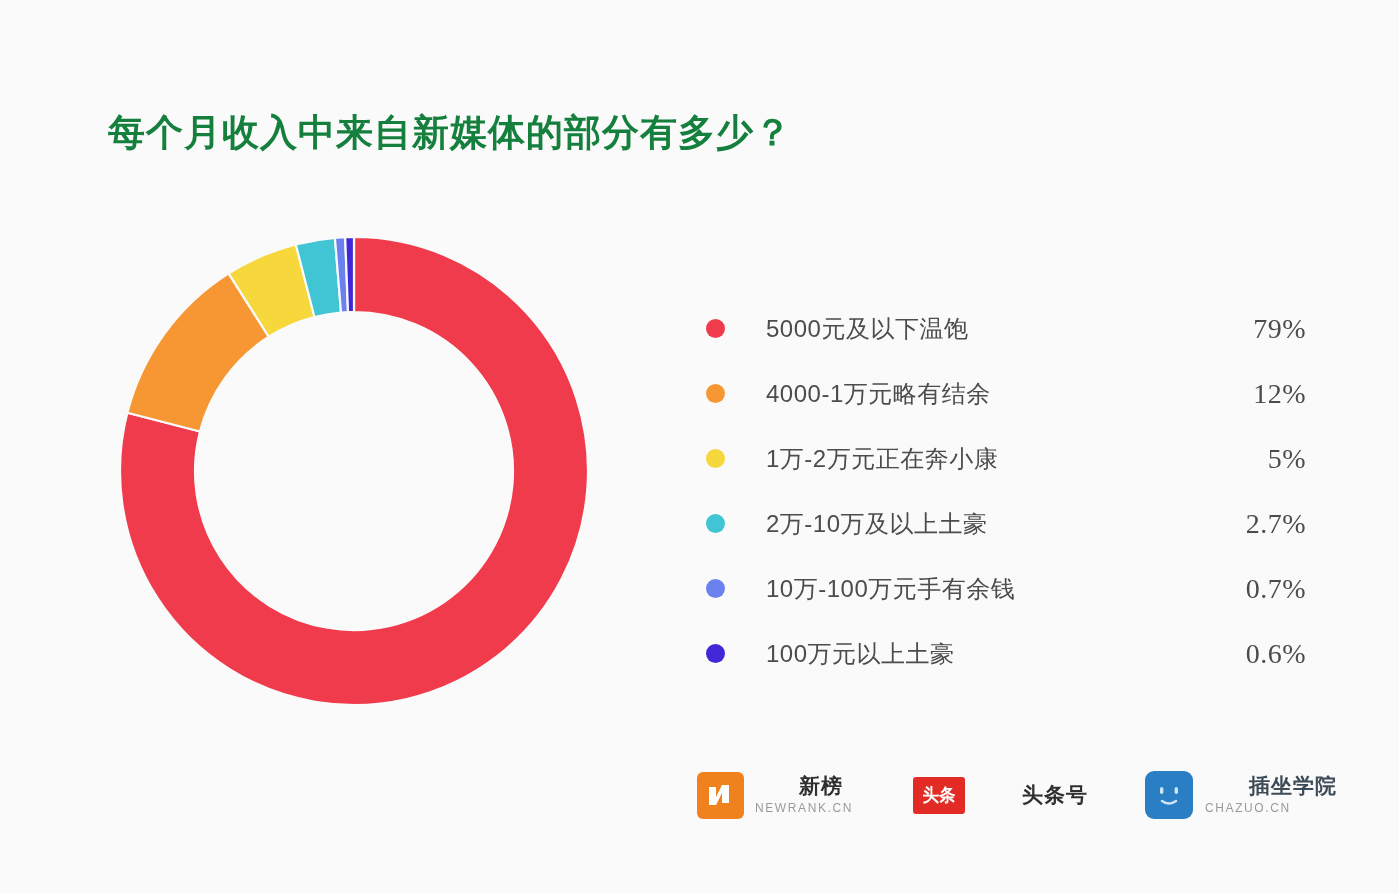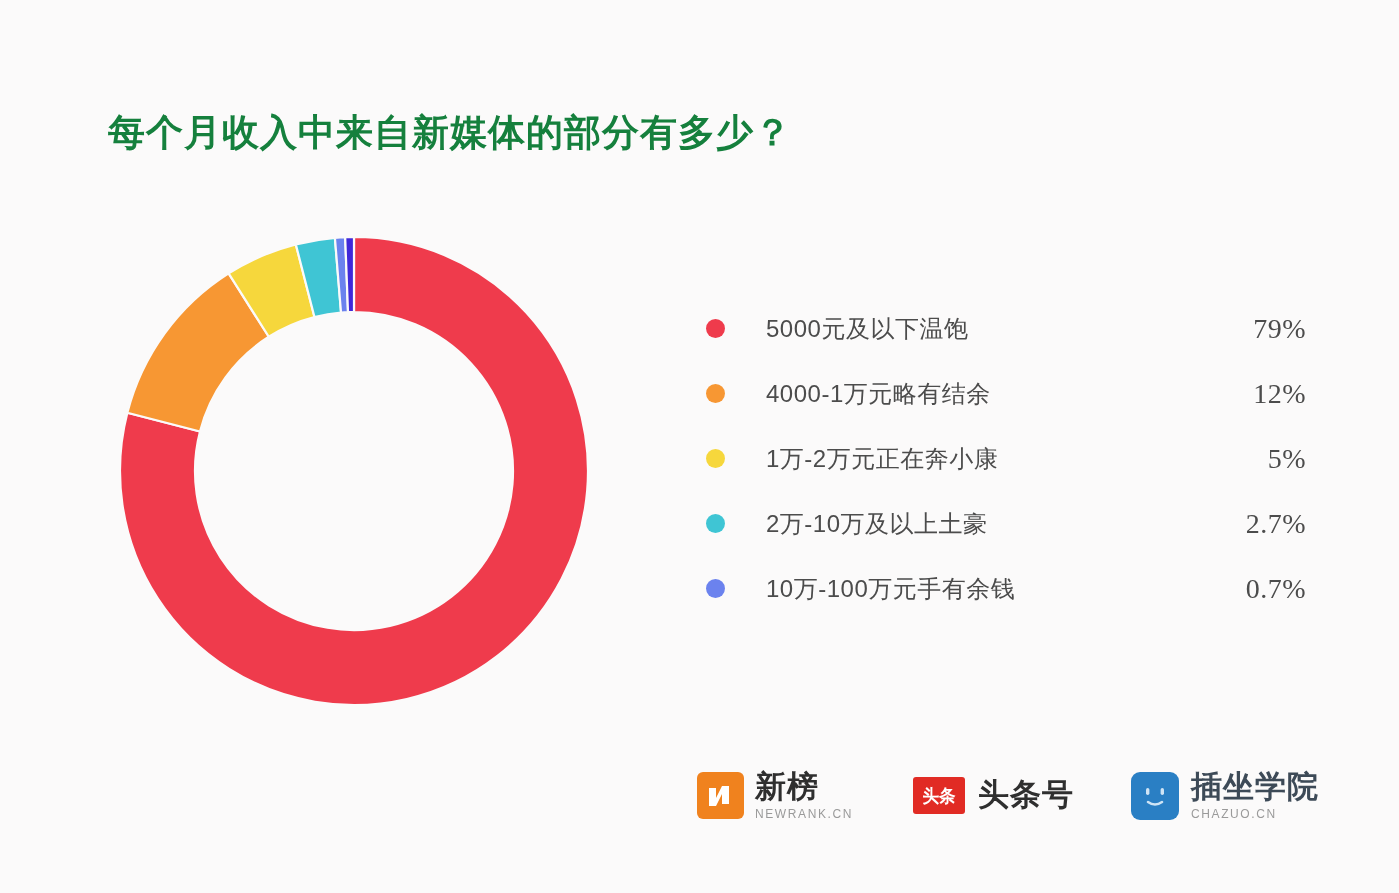--- a/index.html
+++ b/index.html
@@ -101,26 +101,27 @@
     align-items: center;
     justify-content: center;
     position: relative;
   }
   .logo-wordmark {
     display: flex;
     flex-direction: column;
     justify-content: center;
   }
   .logo-word {
-    font-size: 31px;
+    font-size: 21px;
     font-weight: bold;
     color: #2f2f2f;
     letter-spacing: 1px;
     line-height: 1.05;
     white-space: nowrap;
+    margin-left: 44px;
   }
   .logo-sub {
     font-size: 12px;
     color: #9a9a9a;
     letter-spacing: 1.6px;
     margin-top: 3px;
     white-space: nowrap;
   }
 
   
@@ -201,20 +202,25 @@
     <span class="legend-label">2万-10万及以上土豪</span>
     <span class="legend-value">2.7%</span>
   </div>
 
   <div class="legend-row">
     <span class="legend-dot" style="background: rgb(107, 130, 238);"></span>
     <span class="legend-label">10万-100万元手有余钱</span>
     <span class="legend-value">0.7%</span>
   </div>
 
+  <div class="legend-row">
+    <span class="legend-dot" style="background: rgb(64, 40, 216);"></span>
+    <span class="legend-label">100万元以上土豪</span>
+    <span class="legend-value">0.6%</span>
+  </div>
 
 </div>
 
 <div id="footer-logos">
 
   <div class="logo" id="logo-newrank">
     <div class="logo-mark" id="logo-newrank-mark">
       <svg width="34" height="34" viewBox="0 0 34 34" aria-hidden="true">
         <path d="M5 27 L5 9 L12 9 L12 19 L18 7 L25 7 L25 25 L18 25 L18 15 L12 27 Z" fill="#ffffff"></path>
       </svg>

